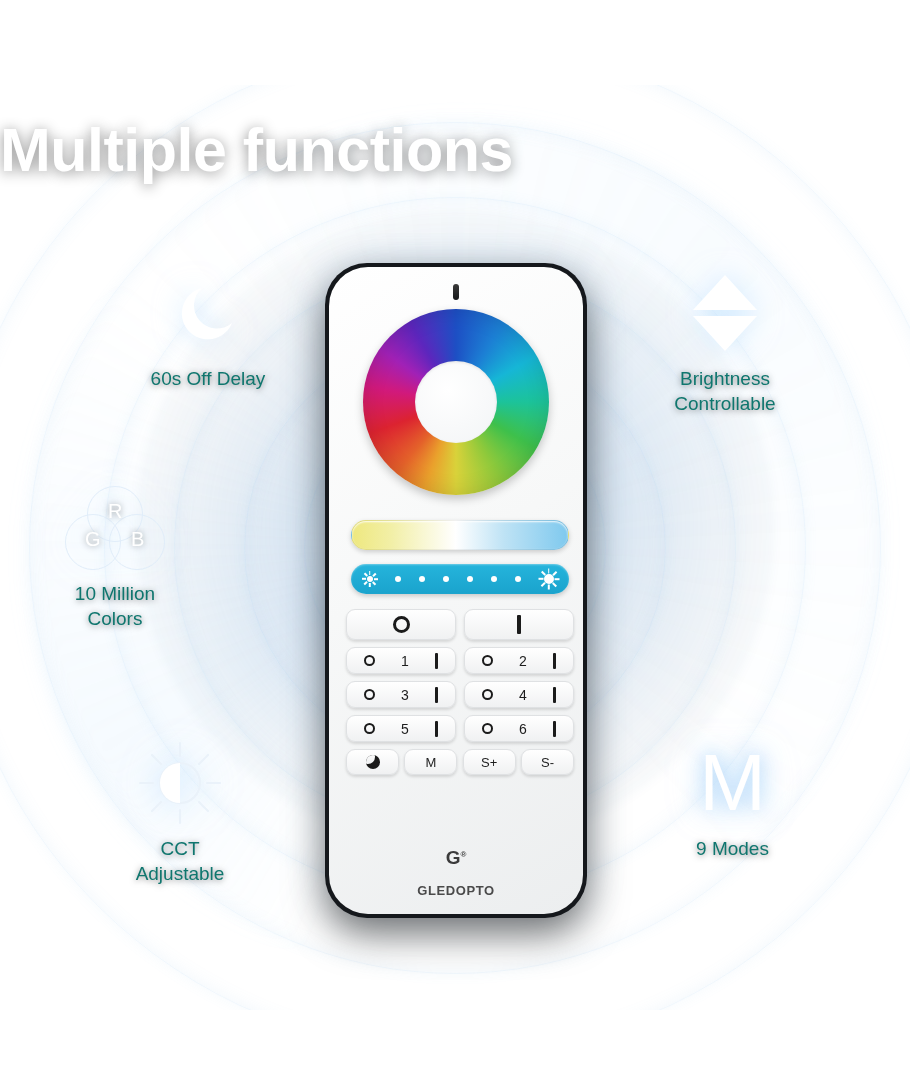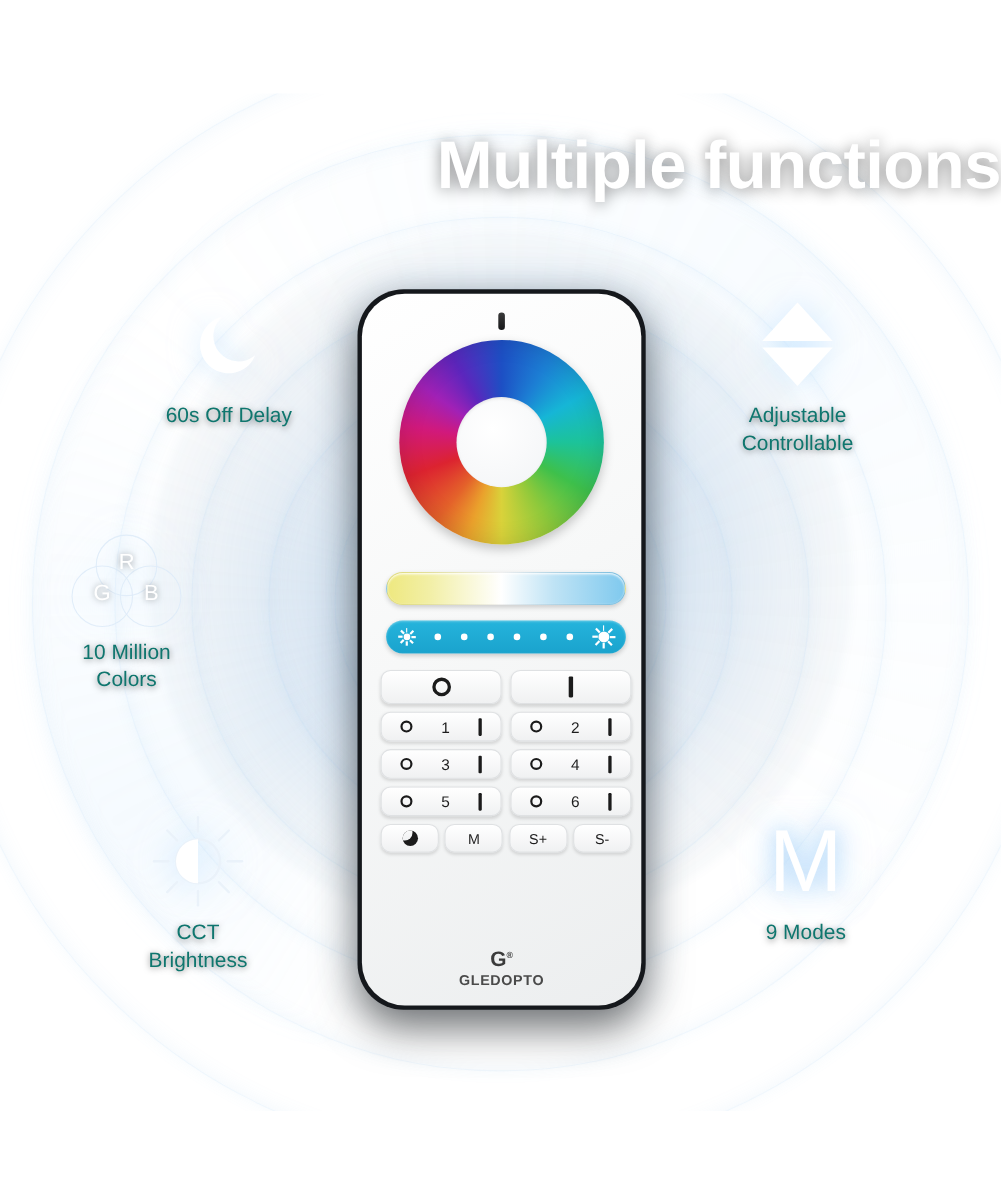--- a/index.html
+++ b/index.html
@@ -40,21 +40,21 @@
     position:absolute;left:50%;top:50%;
     width:860px;height:860px;margin-left:-430px;margin-top:-430px;
     border-radius:50%;
     background:conic-gradient(from 200deg, rgba(255,255,255,0.00) 0deg, rgba(160,210,250,0.10) 40deg, rgba(255,255,255,0.0) 110deg, rgba(160,210,250,0.07) 200deg, rgba(255,255,255,0.0) 300deg);
     filter:blur(10px);
   }
 
   .title{
     position:absolute;
     left:0; top:30px; width:910px;
-    text-align:right;
+    text-align:left;
     color:#ffffff;
     font-size:61px;
     font-weight:bold;
     letter-spacing:-0.5px;
     text-shadow:0 2px 14px rgba(0,0,0,0.45);
   }
 
   
   .feat{position:absolute;text-align:center;color:#ffffff;}
   .feat .label{
@@ -191,21 +191,21 @@
   .moonglyph::after{
     content:"";position:absolute;left:-5px;top:-5px;width:14px;height:14px;border-radius:50%;
     background:linear-gradient(180deg,#ffffff,#f0f1f2);
   }
 
   .brand{
     position:absolute;left:0;bottom:16px;width:100%;text-align:center;color:#4a4a4a;
   }
   .brand .mark{font-size:19px;font-weight:bold;line-height:19px;color:#3b3b3b;}
   .brand .mark sup{font-size:8px;}
-  .brand .name{font-size:13px;font-weight:bold;letter-spacing:0.6px;color:#4a4a4a;margin-top:1px;}
+  .brand .name{font-size:13px;font-weight:bold;letter-spacing:0.6px;color:#4a4a4a;margin-top:16px;}
 </style>
 </head>
 <body>
 
 <div class="poster">
 
   <div class="rings">
     <div class="sweep"></div>
     <div class="glowcore"></div>
     <div class="ring" style="width:300px;height:300px;"></div>
@@ -253,31 +253,31 @@
           <line x1="15" y1="15" x2="24" y2="24"></line>
           <line x1="62" y1="62" x2="71" y2="71"></line>
           <line x1="71" y1="15" x2="62" y2="24"></line>
           <line x1="24" y1="62" x2="15" y2="71"></line>
         </g>
         <circle cx="43" cy="43" r="20" fill="none" stroke="#eaf2fa" stroke-width="2.2"></circle>
         <path d="M43 23 A20 20 0 0 0 43 63 Z" fill="#ffffff"></path>
       </svg>
     </div>
     <div class="label">CCT
-Brightness</div>
+Adjustable</div>
   </div>
 
   <div class="feat" id="f-bright">
     <div class="ico">
       <svg width="72" height="82" viewBox="0 0 72 82">
         <polygon points="36,3 68,38 4,38" fill="#ffffff"></polygon>
         <polygon points="36,79 68,44 4,44" fill="#ffffff"></polygon>
       </svg>
     </div>
-    <div class="label">Adjustable
+    <div class="label">Brightness
 Controllable</div>
   </div>
 
 
   <div class="feat" id="f-modes">
     <div class="ico">
       <div class="bigM">M</div>
     </div>
     <div class="label">9 Modes</div>
   </div>

